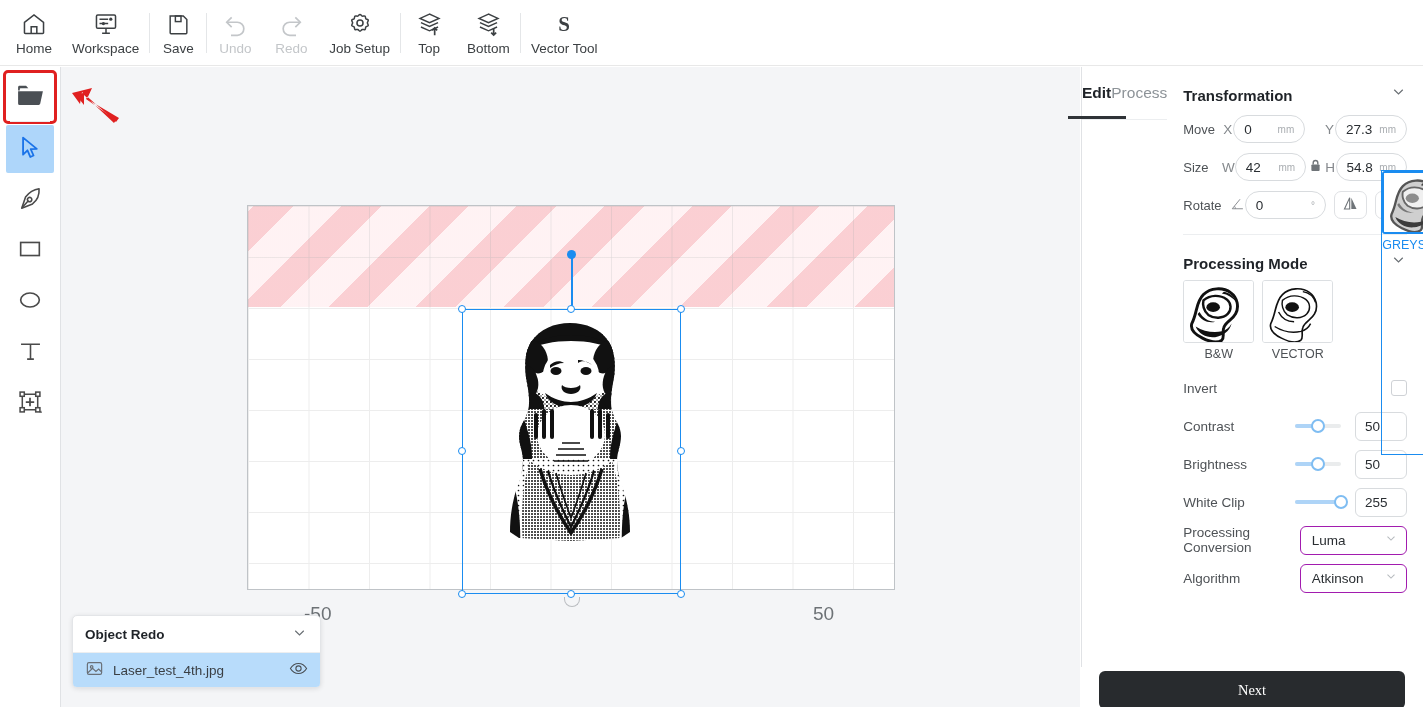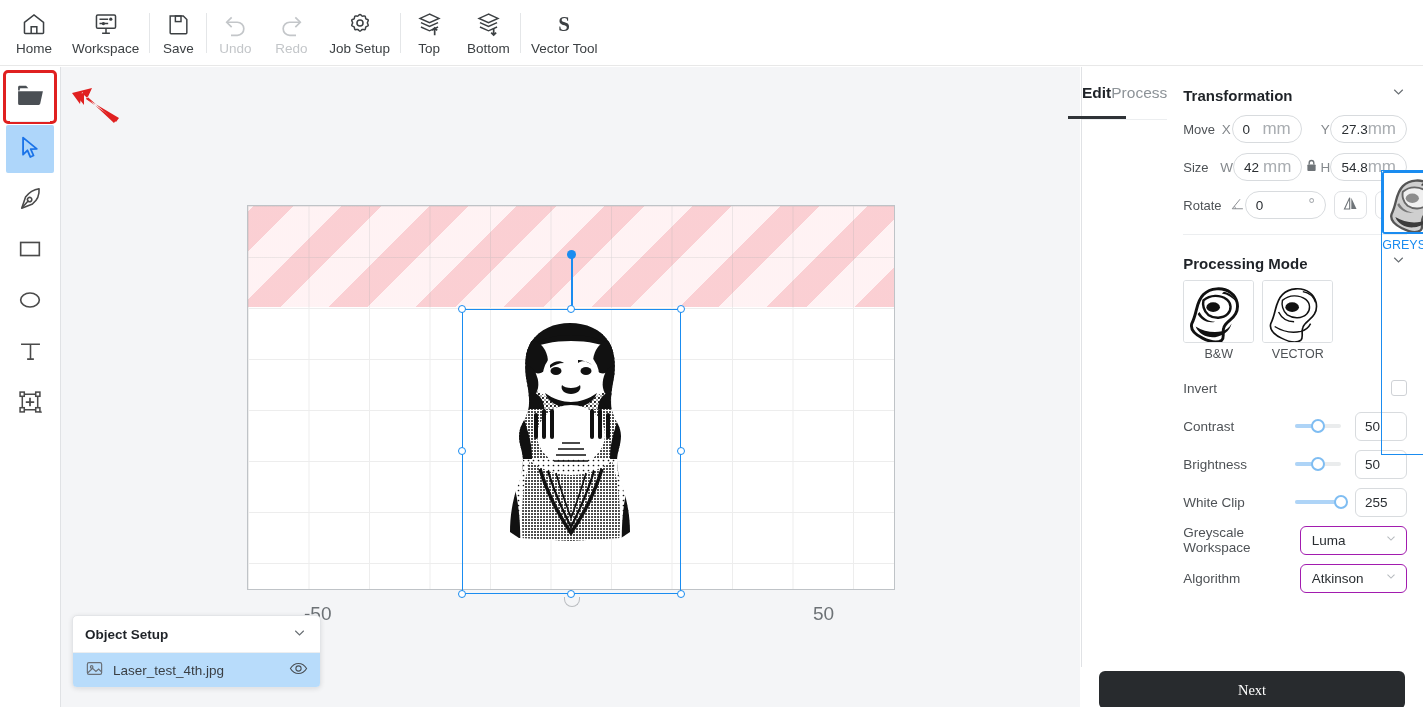--- a/index.html
+++ b/index.html
@@ -144,21 +144,21 @@
 
   .frow { display: flex; align-items: center; height: 38px; }
   .flabel { font-size: 13px; color: #4e5256; width: 58px; }
   .faxis { font-size: 13.5px; color: #84888c; width: 16px; text-align: center; }
   .fbox {
     position: relative; width: 96px; height: 28px;
     border: 1px solid #d8dbde; border-radius: 14px;
     display: flex; align-items: center; padding: 0 10px;
   }
   .fval { font-size: 13.5px; color: #2a2e32; flex: 1; }
-  .funit { font-size: 17px; color: #a9adb1; }
+  .funit { font-size: 10px; color: #a9adb1; }
   .lockwrap { width: 28px; display: flex; justify-content: center; }
   .flipbtn {
     width: 40px; height: 28px; border: 1px solid #dfe1e4; border-radius: 7px;
     display: flex; align-items: center; justify-content: center; cursor: pointer;
     margin-left: 8px;
   }
   .hr { height: 1px; background: #eceef0; margin: 10px 0 0 0; }
 
   .modes { display: flex; gap: 8px; margin-top: 8px; }
   .mode { width: 71px; cursor: pointer; }
@@ -486,21 +486,21 @@
         <div class="hdl br"></div>
         <div class="botarc"></div>
       </div>
     </div>
 
     <div class="rlbl" style="left:243px; top:536px;">-50</div>
     <div class="rlbl" style="left:752px; top:536px;">50</div>
 
     <div class="objlist" style="left:11px; top:548px;">
       <div class="ol-head">
-        <span class="ol-title">Object Setup</span>
+        <span class="ol-title">Object Redo</span>
         <span>
           <svg width="17" height="17" viewBox="0 0 24 24" fill="none" stroke="#6a6f74" stroke-width="1.7">
               <path d="M6 9.5 12 15.5 18 9.5"></path>
             </svg>
         </span>
       </div>
       <div class="ol-row">
         <span>
           <svg width="19" height="19" viewBox="0 0 24 24" fill="none" stroke="#6a7077" stroke-width="1.5">
               <rect x="3" y="4.6" width="18" height="14.8" rx="2"></rect>
@@ -695,21 +695,21 @@
       <div class="srow">
         <span class="slabel">White Clip</span>
         <span class="track">
           <span class="fill" style="width:100%"></span>
           <span class="knob" style="left:100%"></span>
         </span>
         <span class="numbox">255</span>
       </div>
 
       <div class="srow">
-        <span class="slabel" style="width:158px">Greyscale Workspace</span>
+        <span class="slabel" style="width:158px">Processing Conversion</span>
         <span class="selbox">
           <span class="selval">Luma</span>
           <span>
             <svg width="14" height="14" viewBox="0 0 24 24" fill="none" stroke="#b6babe" stroke-width="1.8">
                 <path d="M6 9.5 12 15.5 18 9.5"></path>
               </svg>
           </span>
         </span>
       </div>
 

